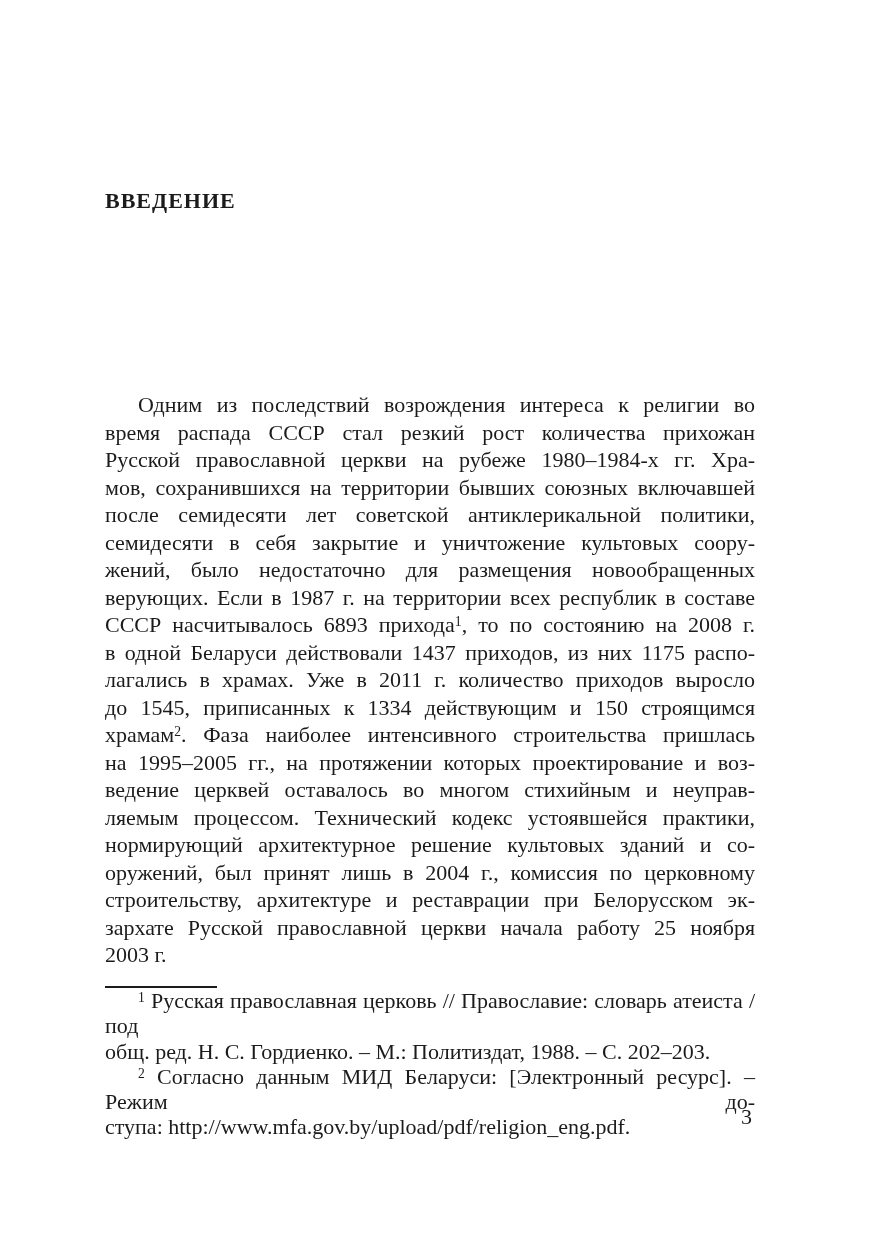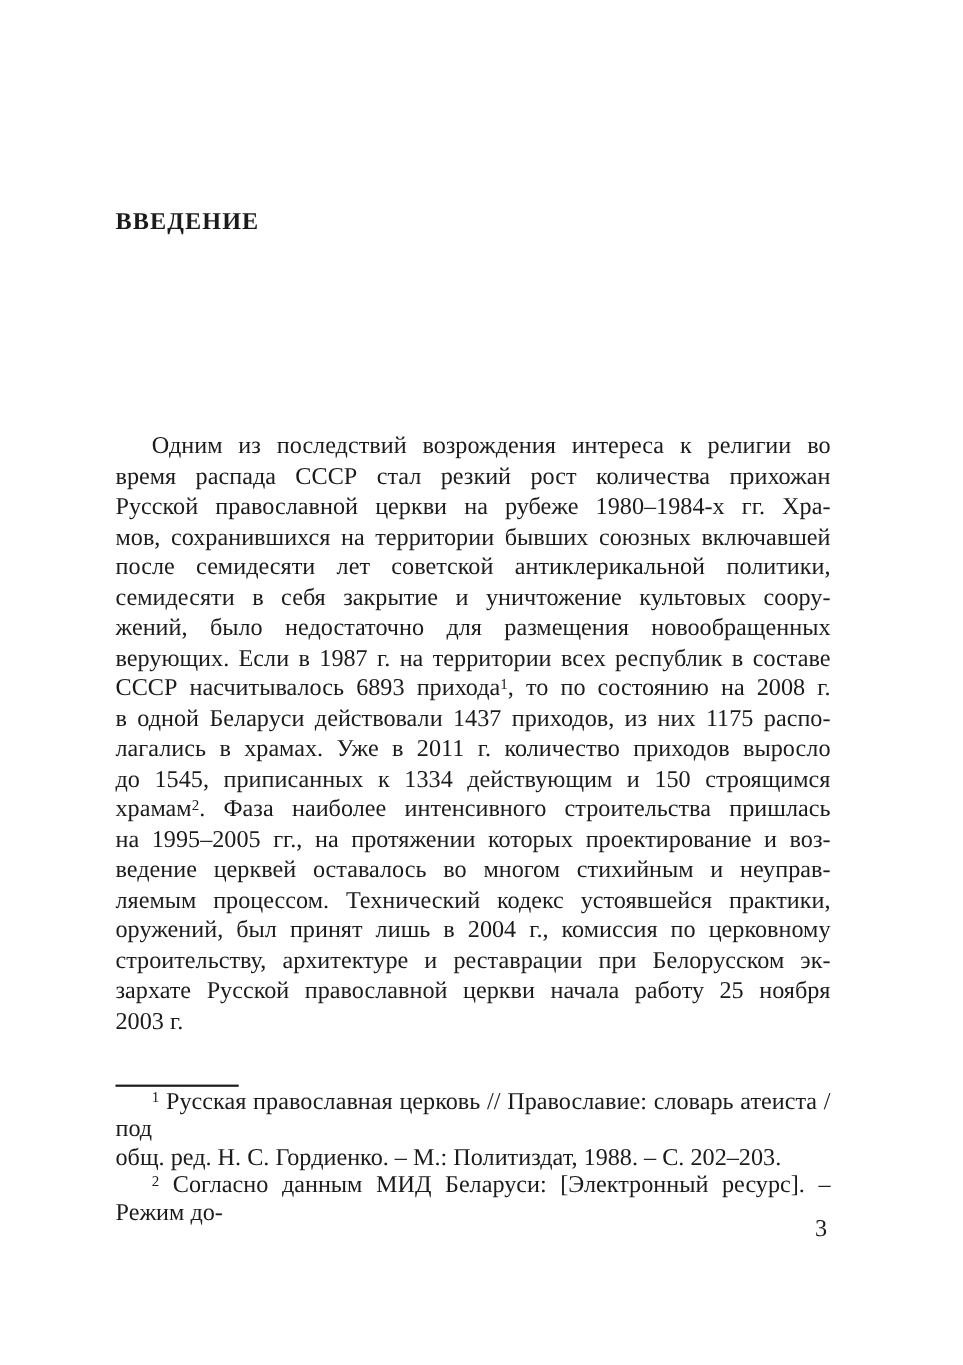--- a/index.html
+++ b/index.html
@@ -92,33 +92,35 @@
       <div class="line">жений, было недостаточно для размещения новообращенных</div>
       <div class="line">верующих. Если в 1987 г. на территории всех республик в составе</div>
       <div class="line">СССР насчитывалось 6893 прихода<sup>1</sup>, то по состоянию на 2008 г.</div>
       <div class="line">в одной Беларуси действовали 1437 приходов, из них 1175 распо-</div>
       <div class="line">лагались в храмах. Уже в 2011 г. количество приходов выросло</div>
       <div class="line">до 1545, приписанных к 1334 действующим и 150 строящимся</div>
       <div class="line">храмам<sup>2</sup>. Фаза наиболее интенсивного строительства пришлась</div>
       <div class="line">на 1995–2005 гг., на протяжении которых проектирование и воз-</div>
       <div class="line">ведение церквей оставалось во многом стихийным и неуправ-</div>
       <div class="line">ляемым процессом. Технический кодекс устоявшейся практики,</div>
+      <div class="line">нормирующий архитектурное решение культовых зданий и со-</div>
       <div class="line">оружений, был принят лишь в 2004 г., комиссия по церковному</div>
       <div class="line">строительству, архитектуре и реставрации при Белорусском эк-</div>
       <div class="line">зархате Русской православной церкви начала работу 25 ноября</div>
       <div class="line">2003 г.</div>
     </div>
 
   <div class="footnote-sep"></div>
 
   <div class="footnotes">
     <div class="footnote lines-group para-indent">
         <div class="line"><sup>1</sup> Русская православная церковь // Православие: словарь атеиста / под</div>
         <div class="line">общ. ред. Н. С. Гордиенко. – М.: Политиздат, 1988. – С. 202–203.</div>
       </div>
     <div class="footnote lines-group para-indent">
         <div class="line"><sup>2</sup> Согласно данным МИД Беларуси: [Электронный ресурс]. – Режим до-</div>
+        <div class="line">ступа: http://www.mfa.gov.by/upload/pdf/religion_eng.pdf.</div>
       </div>
   </div>
 
   <div class="page-number">3</div>
 
 </div>
 
 </body></html>

